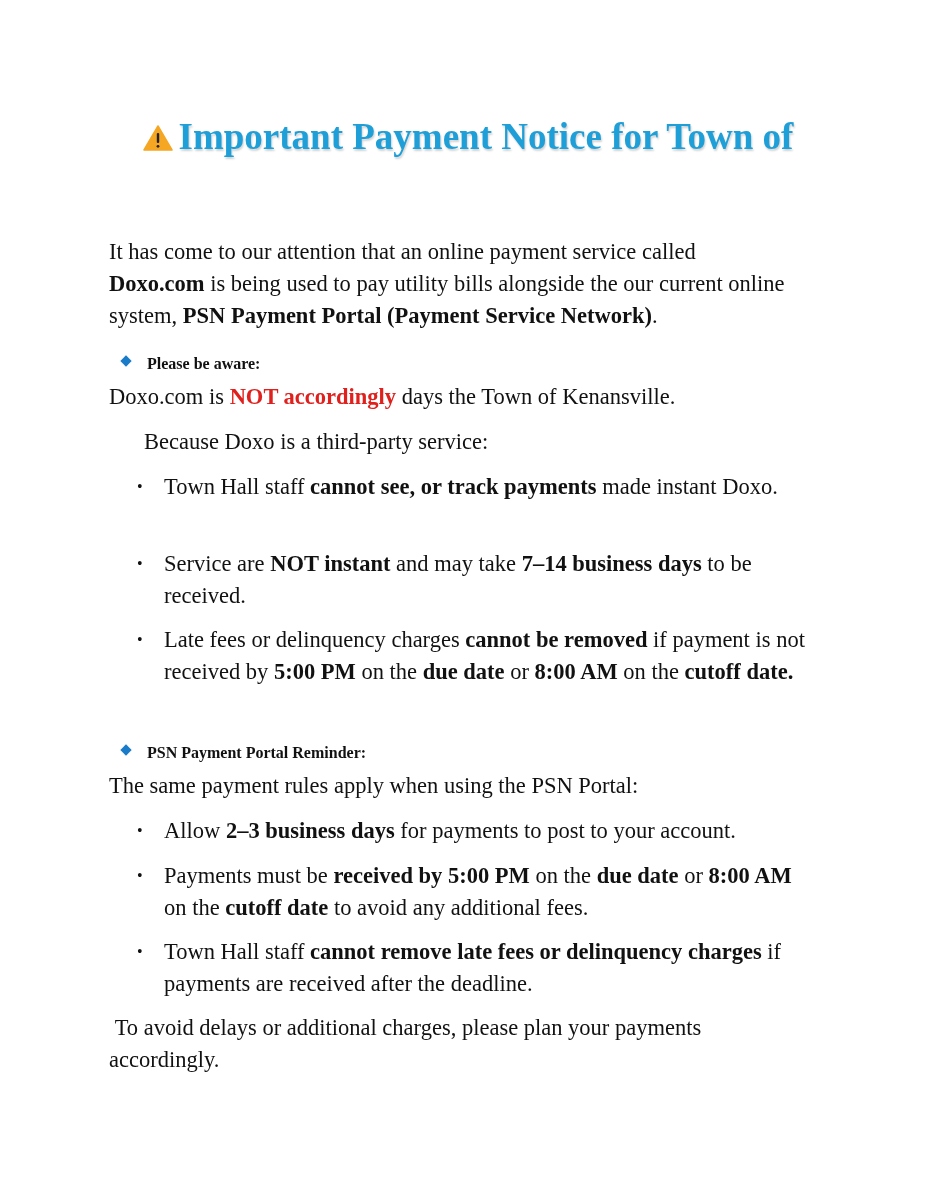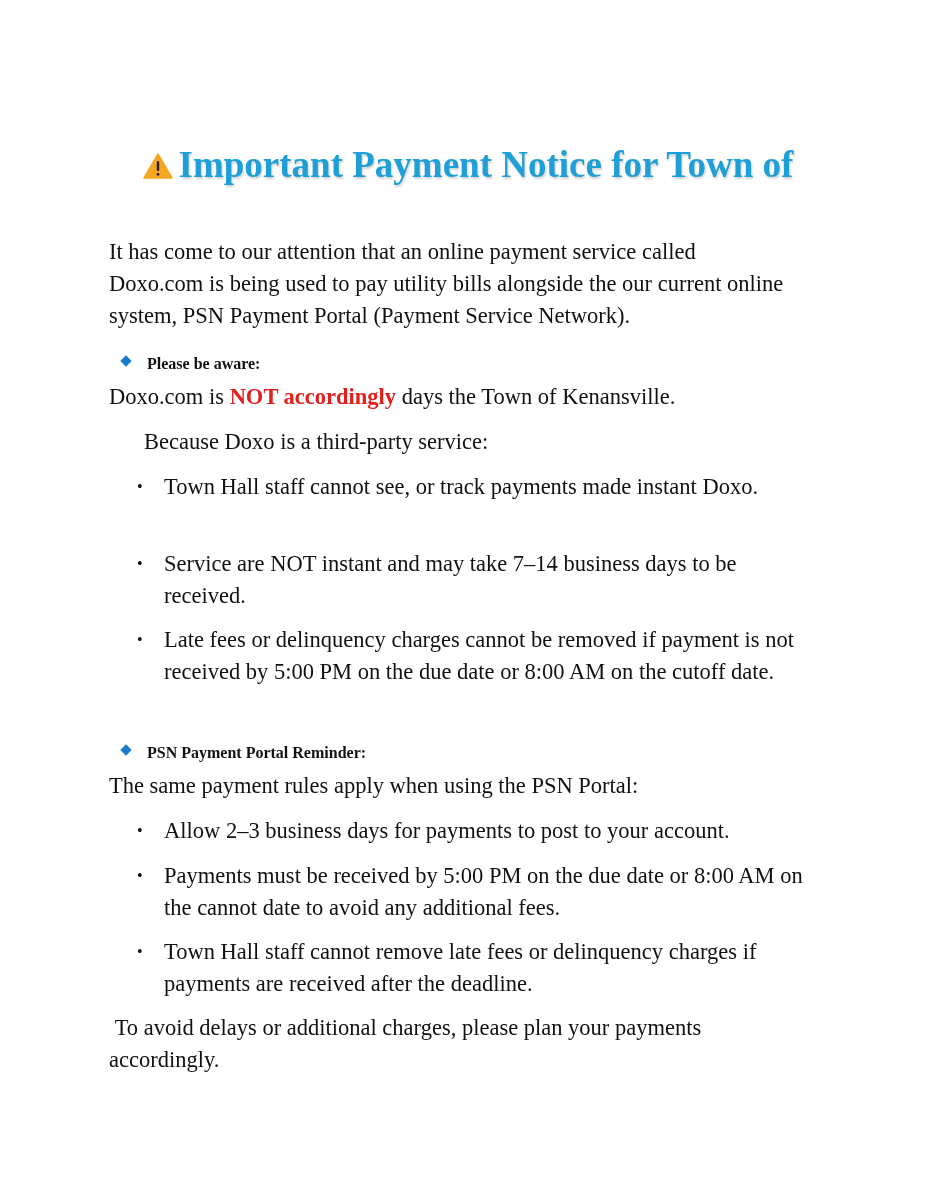--- a/index.html
+++ b/index.html
@@ -1,24 +1,24 @@
 <!DOCTYPE html>
 <html><head>
 <meta charset="utf-8">
 <style>
   html, body { margin: 0; padding: 0; background: #ffffff; }
   body { width: 927px; height: 1200px; position: relative; overflow: hidden;
          font-family: "Liberation Serif", serif; color: #111111; }
   .title { position: absolute; left: 100px; top: 108px; width: 730px; text-align: center;
            font-family: "Liberation Serif", serif; font-weight: bold; font-size: 37px;
-           line-height: 57px; color: #1f9fd8; text-shadow: 1px 2px 2px rgba(0,0,0,0.18); margin-top: 28px; }
+           line-height: 57px; color: #1f9fd8; text-shadow: 1px 2px 2px rgba(0,0,0,0.18); }
   .warn { display: inline-block; width: 30px; height: 26px; vertical-align: -2px; margin: 0 6px; }
   .body-text { font-size: 22.5px; line-height: 32px; }
   .p { position: absolute; left: 109px; width: 720px; }
-  .b { font-weight: normal; }
+  .b { font-weight: bold; }
   .red { color: #e0201c; font-weight: bold; }
   .diamond-head { position: absolute; left: 118px; font-weight: bold; font-size: 16px; line-height: 32px; }
   .diamond { display: inline-block; width: 8px; height: 8px; background: #1a7bc9; transform: rotate(45deg);
              margin-right: 17px; vertical-align: 4px; margin-left: 4px; }
   .li { position: absolute; left: 164px; width: 660px; font-size: 22.5px; line-height: 32px; }
   .bullet { position: absolute; left: -27px; top: 0; font-size: 16px; }
 </style>
 </head>
 <body>
 
@@ -51,17 +51,17 @@
 <div class="li" style="top:548px; width:640px;"><span class="bullet">•</span><span>Service are </span><span class="b">NOT instant</span><span> and may take </span><span class="b">7–14 business days</span><span> to be received.</span></div>
 
 <div class="li" style="top:624px;"><span class="bullet">•</span><span>Late fees or delinquency charges </span><span class="b">cannot be removed</span><span> if payment is not received by </span><span class="b">5:00 PM</span><span> on the </span><span class="b">due date</span><span> or </span><span class="b">8:00 AM</span><span> on the </span><span class="b">cutoff date.</span></div>
 
 <div class="diamond-head" style="top:737px;"><span class="diamond"></span><span>PSN Payment Portal Reminder:</span></div>
 
 <div class="p body-text" style="top:770px;">The same payment rules apply when using the PSN Portal:</div>
 
 <div class="li" style="top:815px;"><span class="bullet">•</span><span>Allow </span><span class="b">2–3 business days</span><span> for payments to post to your account.</span></div>
 
-<div class="li" style="top:860px; width:645px;"><span class="bullet">•</span><span>Payments must be </span><span class="b">received by 5:00 PM</span><span> on the </span><span class="b">due date</span><span> or </span><span class="b">8:00 AM</span><span> on the </span><span class="b">cannot date</span><span> to avoid any additional fees.</span></div>
+<div class="li" style="top:860px; width:645px;"><span class="bullet">•</span><span>Payments must be </span><span class="b">received by 5:00 PM</span><span> on the </span><span class="b">due date</span><span> or </span><span class="b">8:00 AM</span><span> on the </span><span class="b">cutoff date</span><span> to avoid any additional fees.</span></div>
 
 <div class="li" style="top:936px;"><span class="bullet">•</span><span>Town Hall staff </span><span class="b">cannot remove late fees or delinquency charges</span><span> if payments are received after the deadline.</span></div>
 
 <div class="p body-text" style="top:1012px; width:660px; white-space:pre-wrap;"> To avoid delays or additional charges, please plan your payments accordingly.</div>
 
 </body></html>

